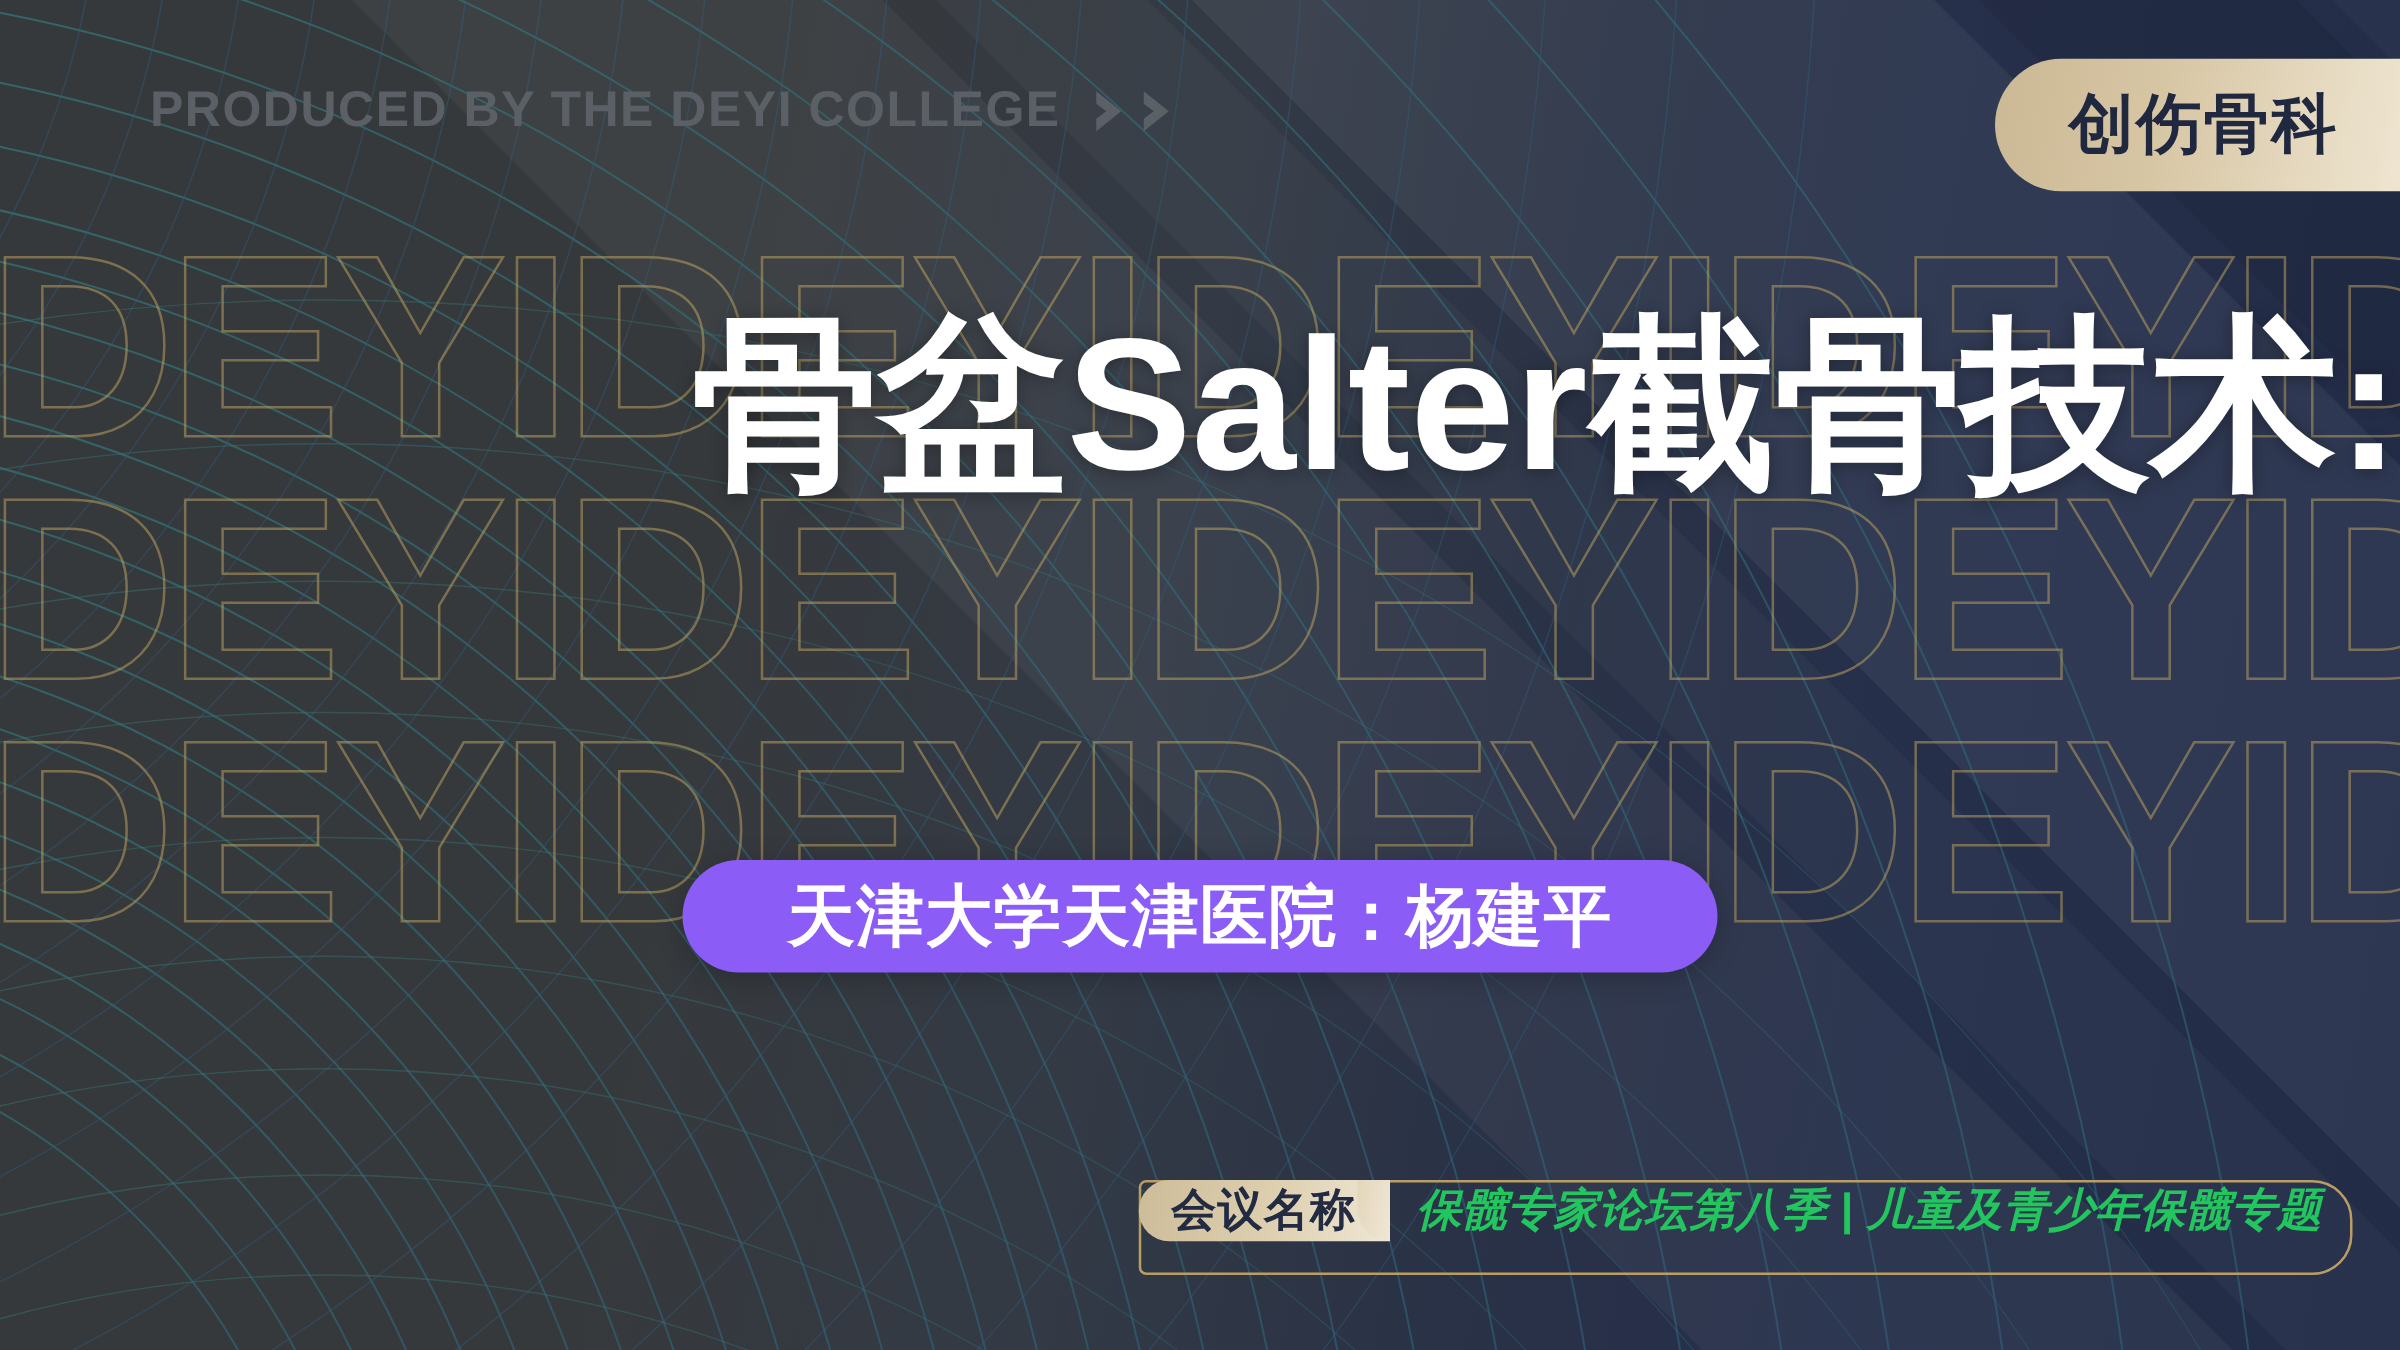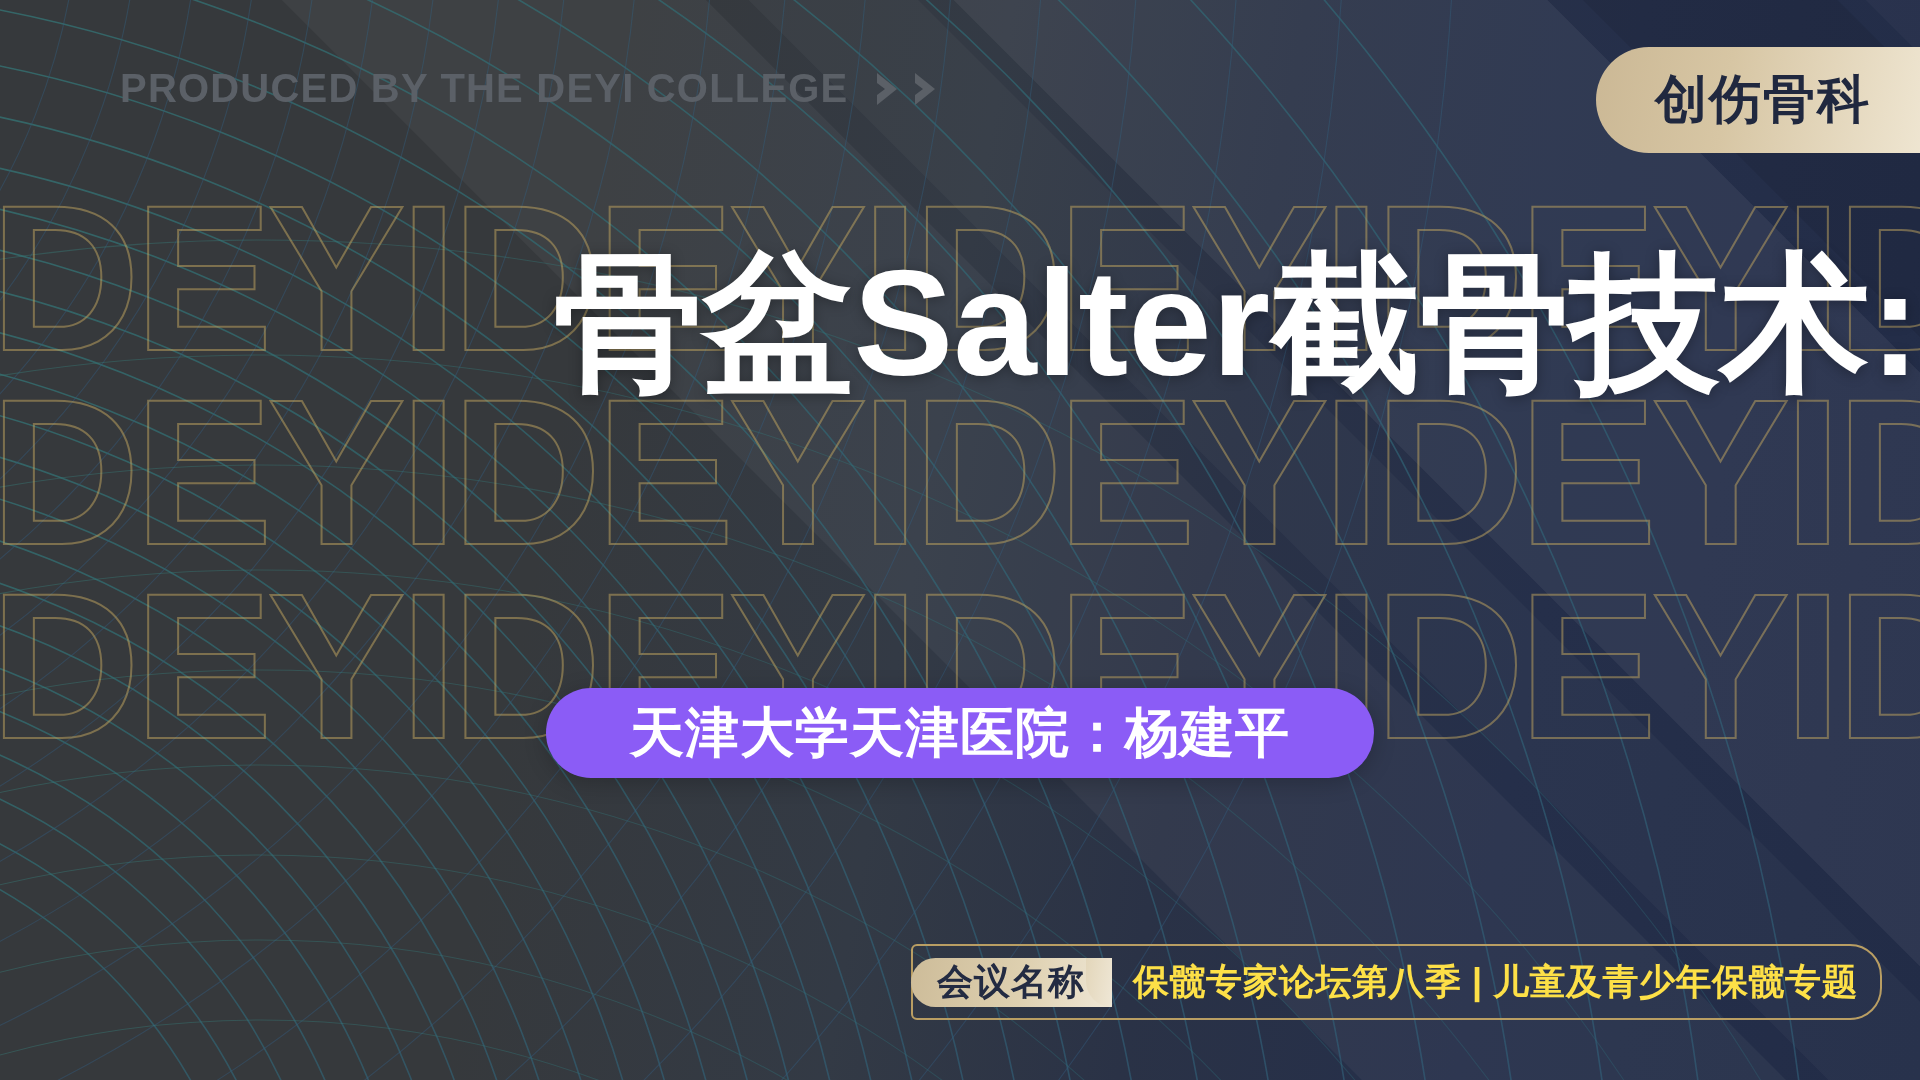--- a/index.html
+++ b/index.html
@@ -88,21 +88,21 @@
     background:#8b5cf6; z-index:6;
     box-shadow:0 4px 22px rgba(0,0,0,.22);
   }
   .speaker span {
     font-size:54px; font-weight:700; color:#fff; letter-spacing:1px;
   }
 
   
   .meet-bar {
     position:absolute; right:38px; bottom:60px;
-    height:76px; display:flex; align-items:center; z-index:6;
+    height:76px; display:flex; align-items:flex-start; z-index:6;
   }
   .meet-frame {
     position:absolute; inset:0;
     border:2px solid #b99e63;
     border-radius:6px 32px 32px 6px;
     pointer-events:none;
   }
   .meet-tag {
     position:relative;
     display:flex; align-items:center; justify-content:center;
@@ -119,22 +119,23 @@
   .meet-tag span {
     position:relative; z-index:3;
     font-size:36px; font-weight:600; color:#232b42; letter-spacing:1px;
   }
   .meet-value {
     position:relative; z-index:2;
     display:flex; align-items:center;
     padding:0 24px 0 22px;
   }
   .meet-value span {
-    font-size:36px; font-weight:600; color:#fde047; letter-spacing:.5px;
+    font-size:36px; font-weight:600; color:#22c55e; letter-spacing:.5px;
     white-space:nowrap;
+    font-style:italic;
   }
 </style>
 </head>
 <body>
 
 <div id="stage">
 
   <div class="bg-base"></div>
 
   <svg class="bands" width="1920" height="1080" viewBox="0 0 1920 1080">

